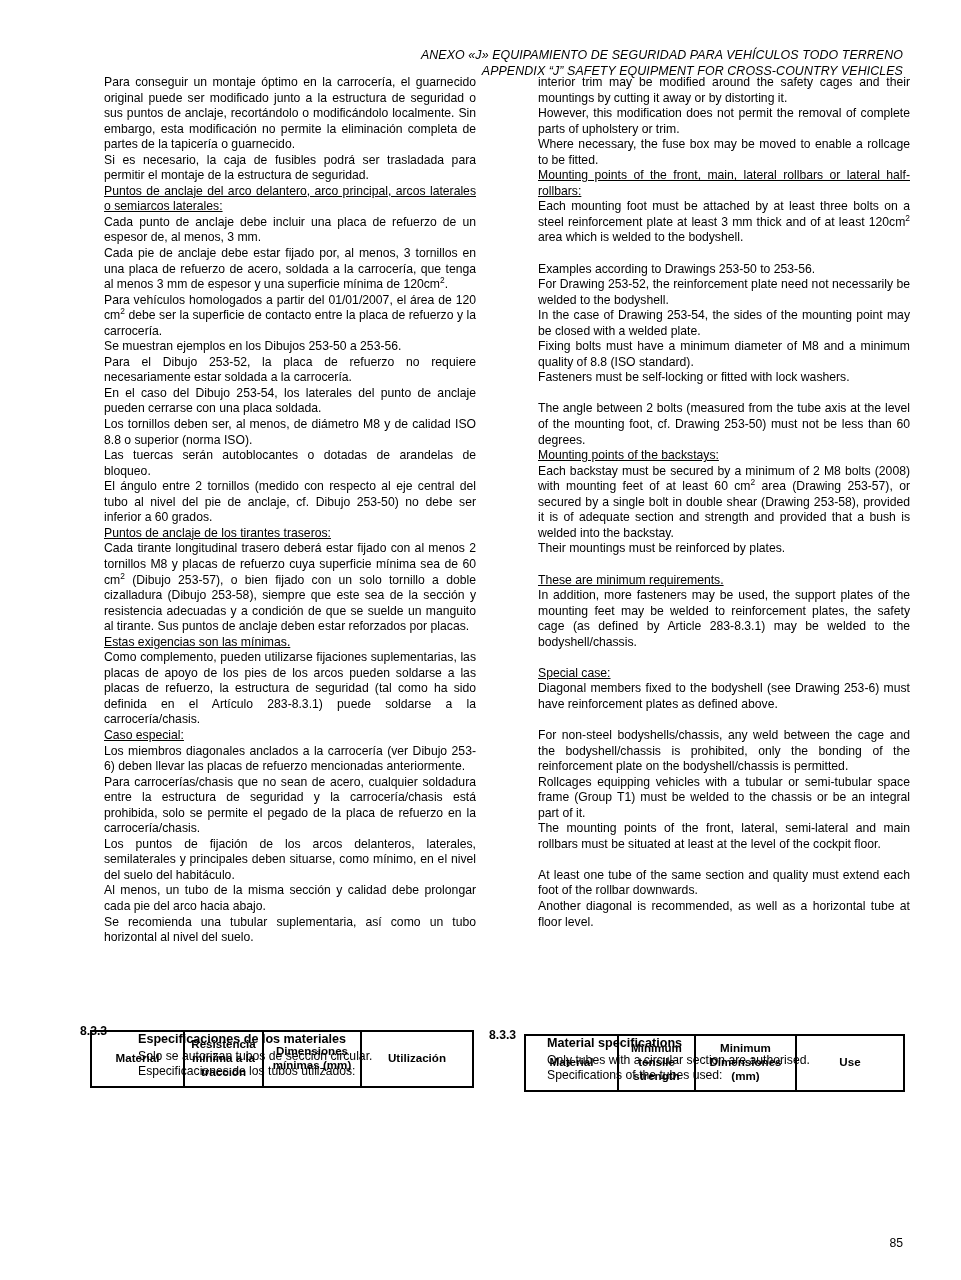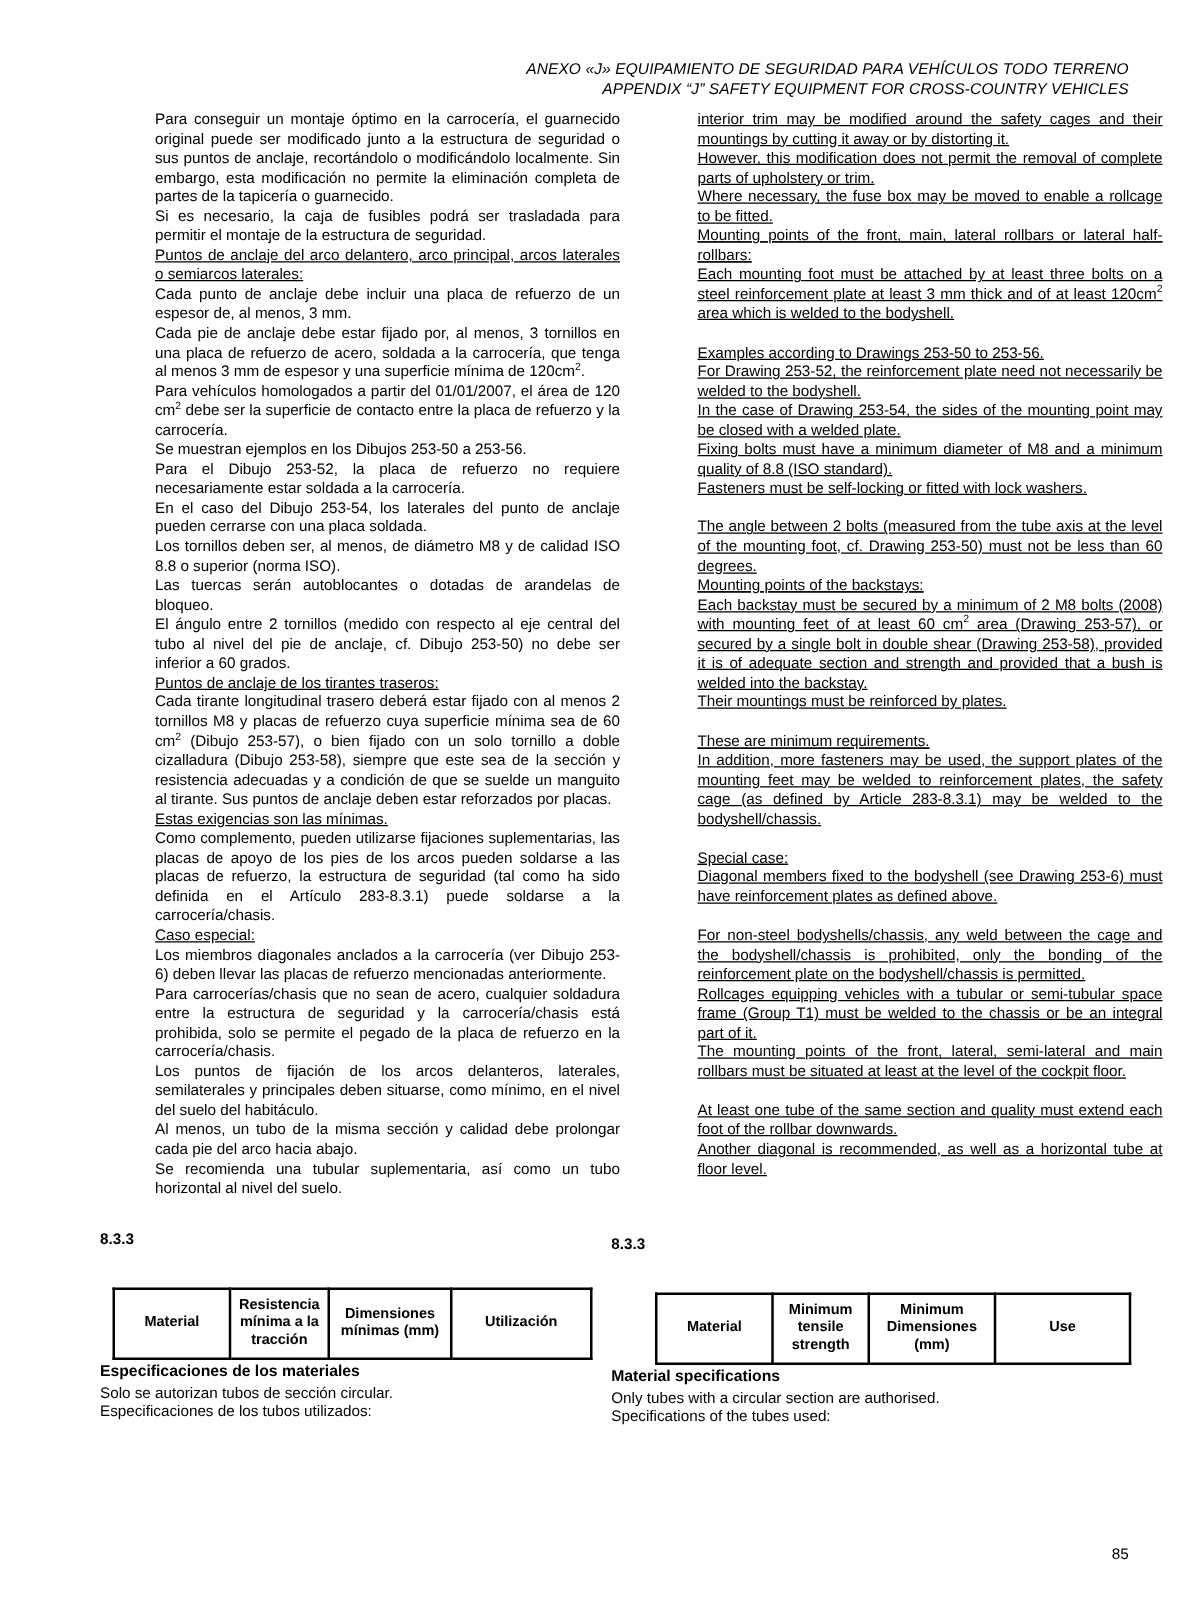--- a/index.html
+++ b/index.html
@@ -29,30 +29,29 @@
     font-style: italic;
     font-size: 12.4px;
     line-height: 15.5px;
     letter-spacing: 0.1px;
   }
   .header div { white-space: nowrap; }
 
   
   .col {
     position: absolute;
-    top: 88px;
+    top: 75px;
     width: 372px;
     font-size: 12.2px;
     line-height: 15.55px;
     text-align: justify;
     text-justify: inter-word;
-    margin-left: 20px;
   }
   .col-left  { left: 104px; }
-  .col-right { left: 538px; text-decoration: underline; }
+  .col-right { left: 538px; }
 
   .col p {
     margin: 0;
     text-align: justify;
   }
   
   .col p { text-align-last: left; }
 
   .u { text-decoration: underline; }
   .blank { height: 15.55px; }
@@ -68,22 +67,21 @@
     position: absolute;
     width: 430px;
     font-size: 12.2px;
     line-height: 15.6px;
   }
   .section-left  { left: 80px;  top: 984px; }
   .section-right { left: 489px; top: 988px; }
 
   .section-head {
     display: flex;
-    align-items: flex-start;
-    flex-direction: column;
+    align-items: center;
   }
   .section-num {
     font-weight: bold;
     font-size: 12.2px;
     width: 58px;
     flex: 0 0 58px;
   }
   .section-body { flex: 1 1 auto; margin-top: 48px; }
   .section-title {
     font-weight: bold;

